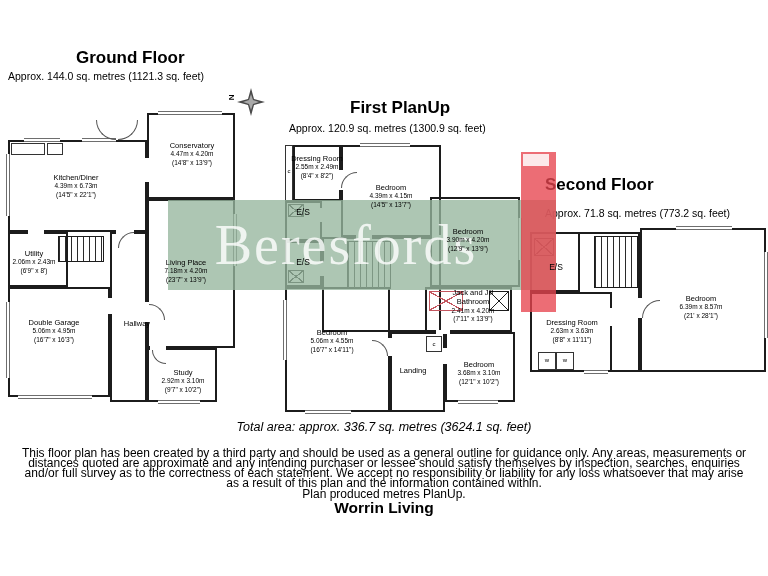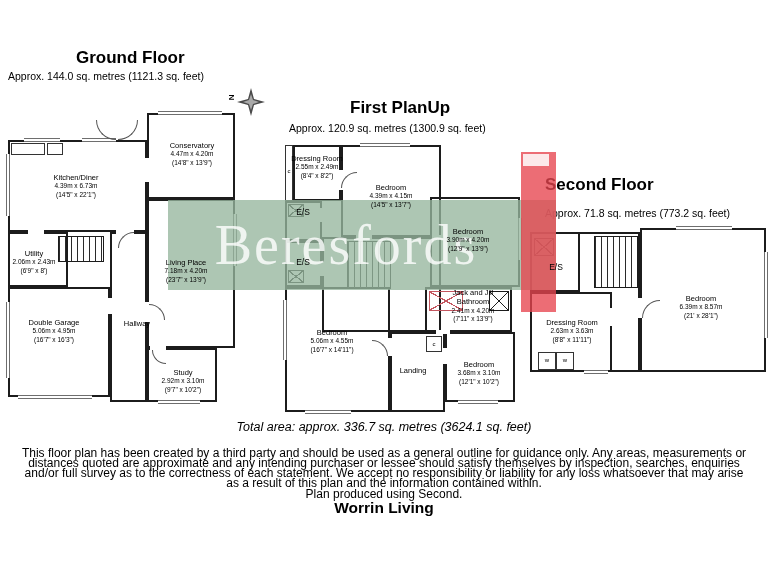--- a/index.html
+++ b/index.html
@@ -257,14 +257,14 @@
 </div>
 <div class="lbl tiny" style="left:565px;top:361px">
   <span class="nm">w</span>
 </div>
 
 <div class="center-line total" style="top:420px">Total area: approx. 336.7 sq. metres (3624.1 sq. feet)</div>
 <div class="center-line disc" style="top:445px">This floor plan has been created by a third party and should be used as a general outline for guidance only. Any areas, measurements or</div>
 <div class="center-line disc" style="top:455px">distances quoted are approximate and any intending purchaser or lessee should satisfy themselves by inspection, searches, enquiries</div>
 <div class="center-line disc" style="top:465px">and/or full survey as to the correctness of each statement. We accept no responsibility or liability for any loss whatsoever that may arise</div>
 <div class="center-line disc" style="top:475px">as a result of this plan and the information contained within.</div>
-<div class="center-line disc" style="top:486px">Plan produced using Second.</div>
+<div class="center-line disc" style="top:486px">Plan produced metres PlanUp.</div>
 <div class="center-line property" style="top:499px">Worrin Living</div>
 
 </body></html>

